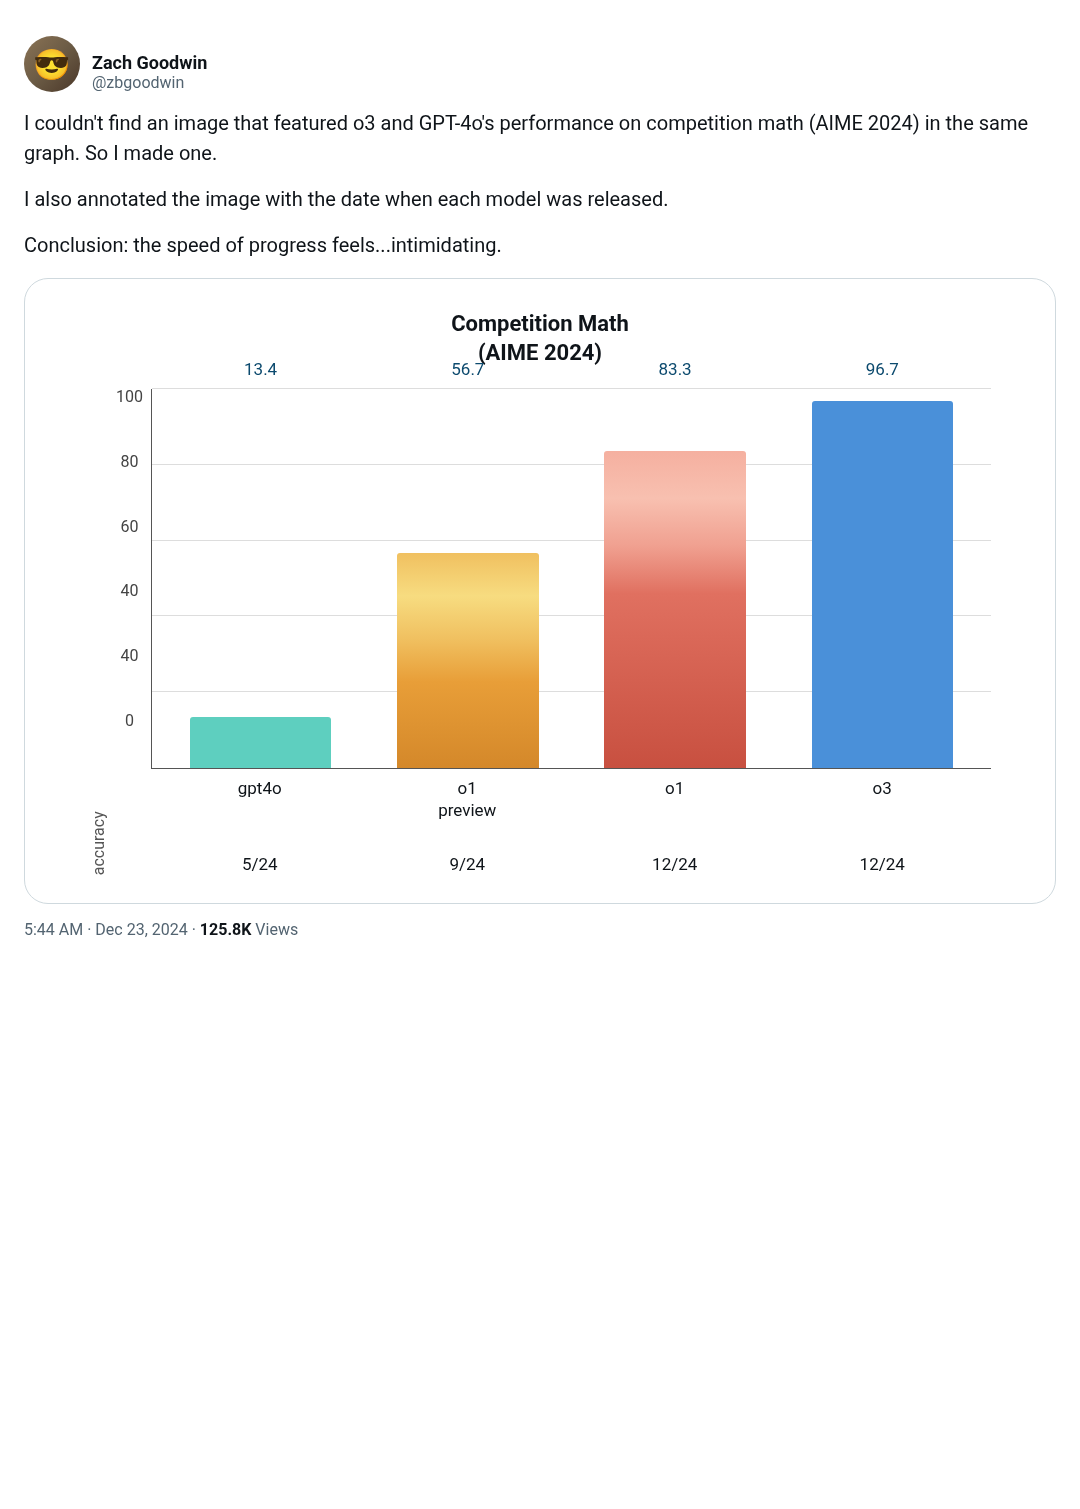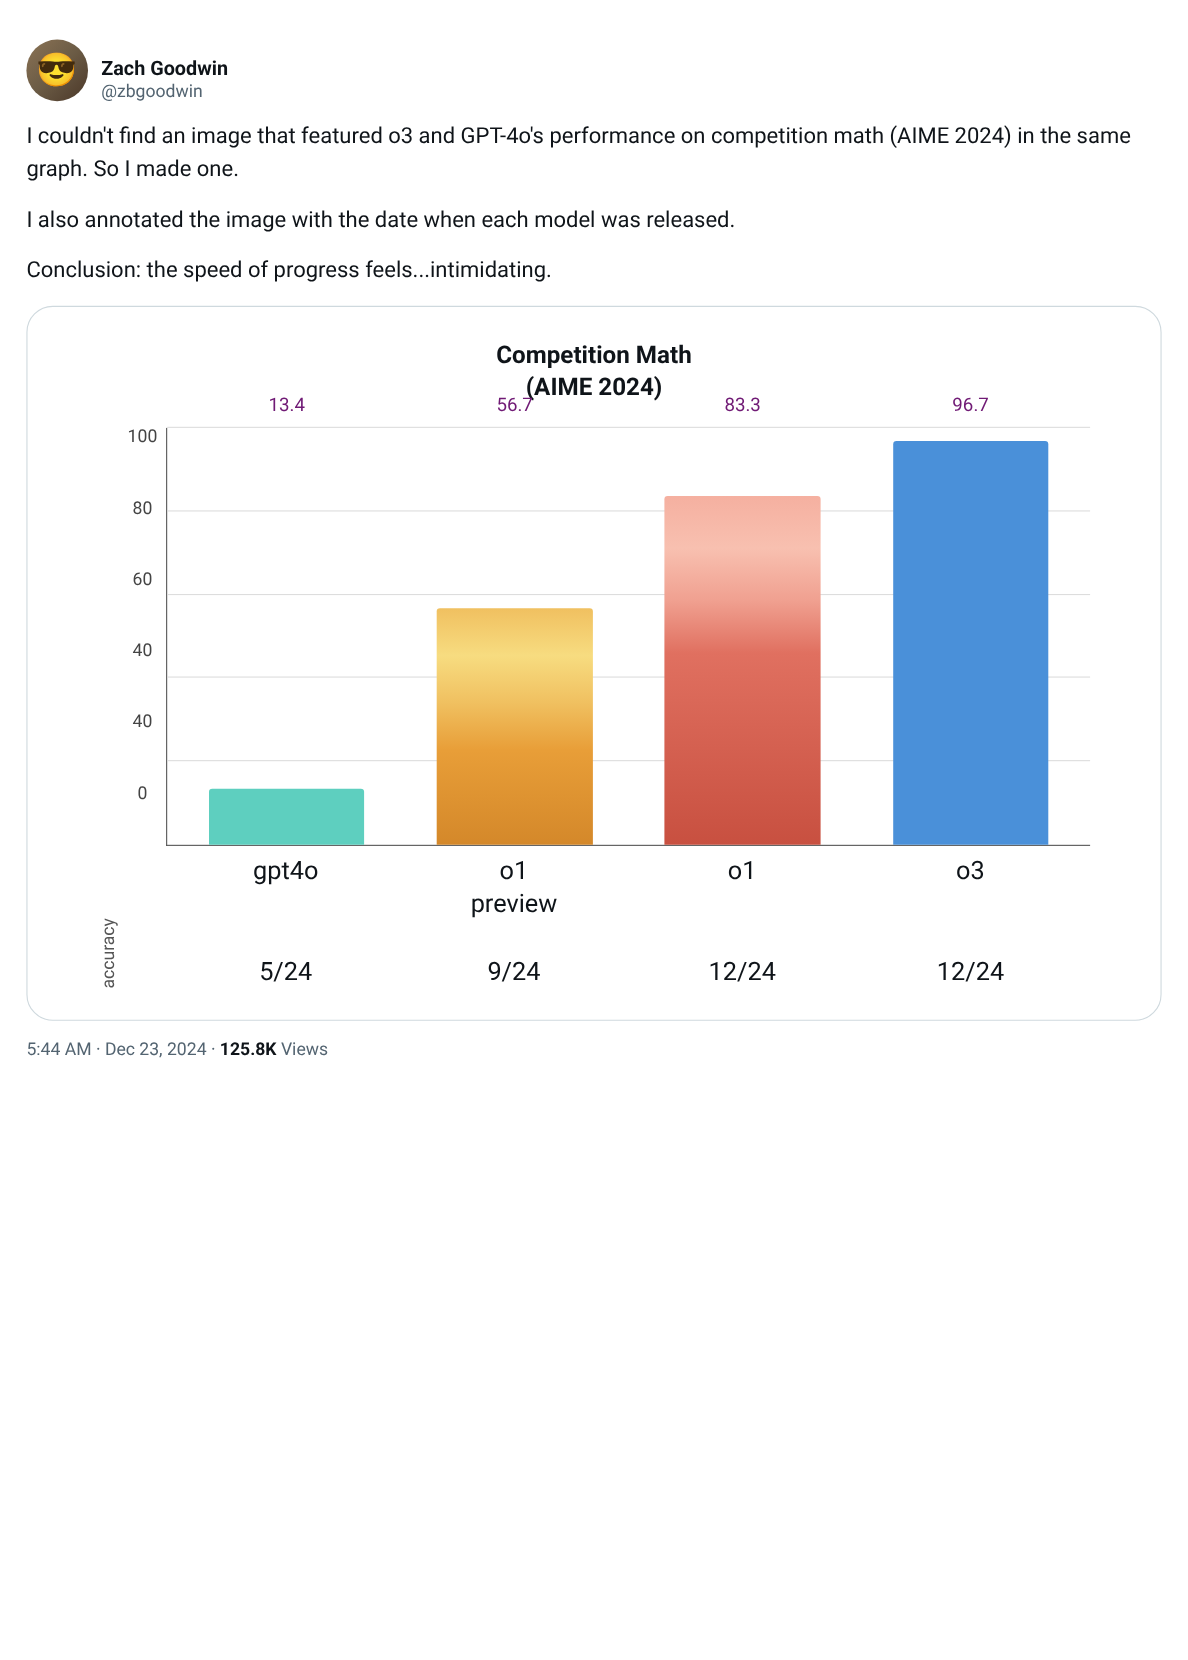--- a/index.html
+++ b/index.html
@@ -226,42 +226,42 @@
       align-items: center;
       position: relative;
       height: 100%;
       justify-content: flex-end;
     }
 
     .bar-col .bar-val-label {
       position: absolute;
       top: -30px;
       font-size: 17px;
-      color: #701a75;
+      color: #0c4a6e;
       white-space: nowrap;
       left: 50%;
       transform: translateX(-50%);
     }
 
     .bar-rect {
       width: 90%;
       border-radius: 3px 3px 0 0;
     }
 
     .x-labels-row {
       display: flex;
       padding: 0 30px;
       gap: 50px;
       padding-left: 30px;
     }
 
     .x-label-item {
       flex: 1;
       text-align: center;
-      font-size: 23px;
+      font-size: 17px;
       color: #0f1419;
       margin-top: 8px;
       line-height: 1.3;
     }
   </style>
 </head>
 <body>
 
 <div class="tweet-container">
 

